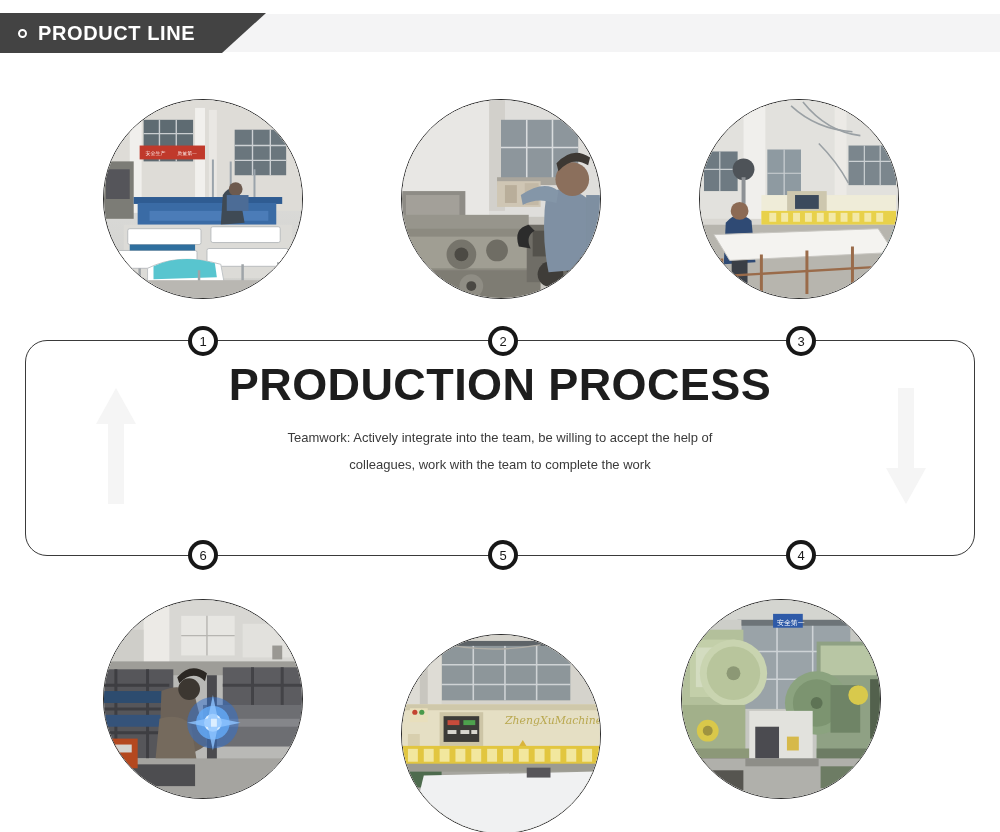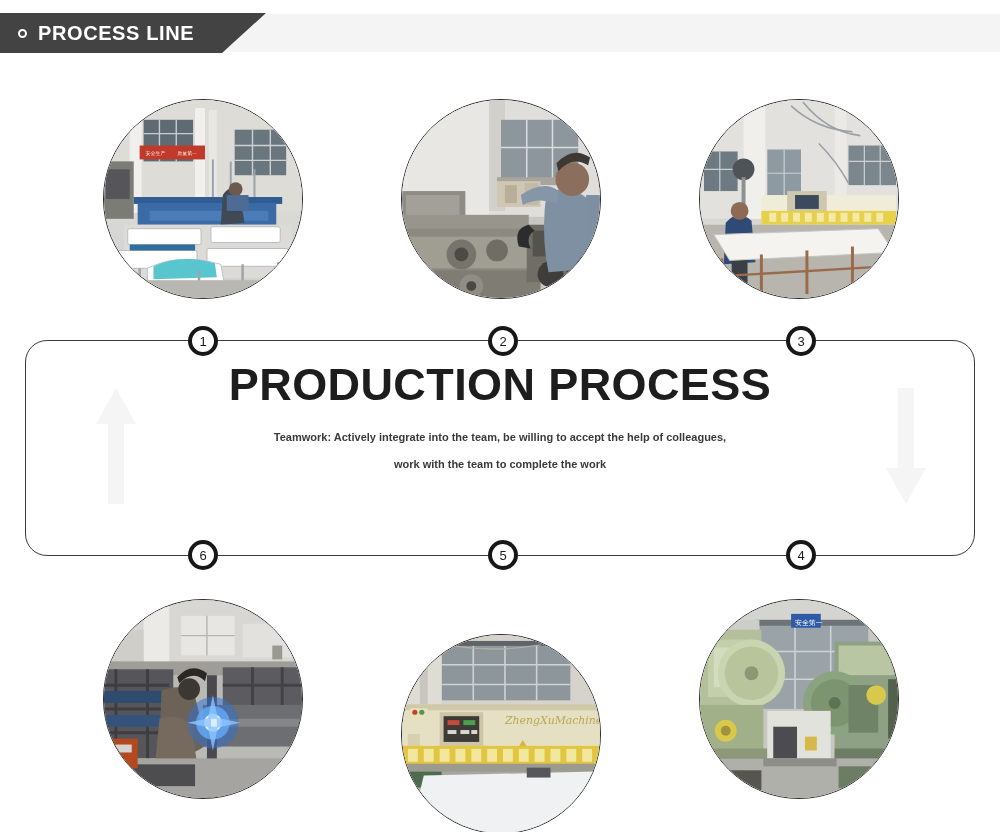--- a/index.html
+++ b/index.html
@@ -71,21 +71,21 @@
     border: 1.5px solid #2b2b2b;
     box-sizing: border-box;
   }
   .photo-circle svg { display: block; width: 100%; height: 100%; }
 
   #photo-1 { left: 103px; top: 99px; }
   #photo-2 { left: 401px; top: 99px; }
   #photo-3 { left: 699px; top: 99px; }
   #photo-6 { left: 103px; top: 599px; }
   #photo-5 { left: 401px; top: 634px; }
-  #photo-4 { left: 699px; top: 599px; }
+  #photo-4 { left: 681px; top: 599px; }
 
   
   #process-panel {
     position: absolute;
     left: 25px;
     top: 340px;
     width: 950px;
     height: 216px;
     border: 1.4px solid #3a3a3a;
     border-radius: 22px;
@@ -110,26 +110,25 @@
   }
   #process-title {
     font-size: 45px;
     font-weight: bold;
     color: #1d1d1d;
     letter-spacing: 0.4px;
     margin: 0 0 14px 0;
     line-height: 1.1;
   }
   #process-desc {
-    font-size: 11px;
+    font-size: 13px;
     color: #3a3a3a;
     line-height: 27px;
     margin: 0 auto;
     width: 480px;
-    font-weight: bold;
   }
 
   
   .step-badge {
     position: absolute;
     width: 30px;
     height: 30px;
     border-radius: 50%;
     background: #171717;
     display: flex;
@@ -157,21 +156,21 @@
   #step-5 { left: 488px; top: 540px; }
   #step-4 { left: 786px; top: 540px; }
 </style>
 </head>
 <body>
 
 <div id="header-banner">
   <div id="header-strip"></div>
   <div id="header-tab">
     <span id="header-bullet"></span>
-    <span id="header-title">PROCESS LINE</span>
+    <span id="header-title">PRODUCT LINE</span>
   </div>
 </div>
 
 <div class="photo-circle" id="photo-1">
   <svg viewBox="0 0 200 200" preserveAspectRatio="xMidYMid slice">
     <defs>
       <linearGradient id="p1wall" x1="0" y1="0" x2="0" y2="1">
         <stop offset="0" stop-color="#e6e6e4"></stop>
           <stop offset="1" stop-color="#cfcfcc"></stop>
       </linearGradient>

